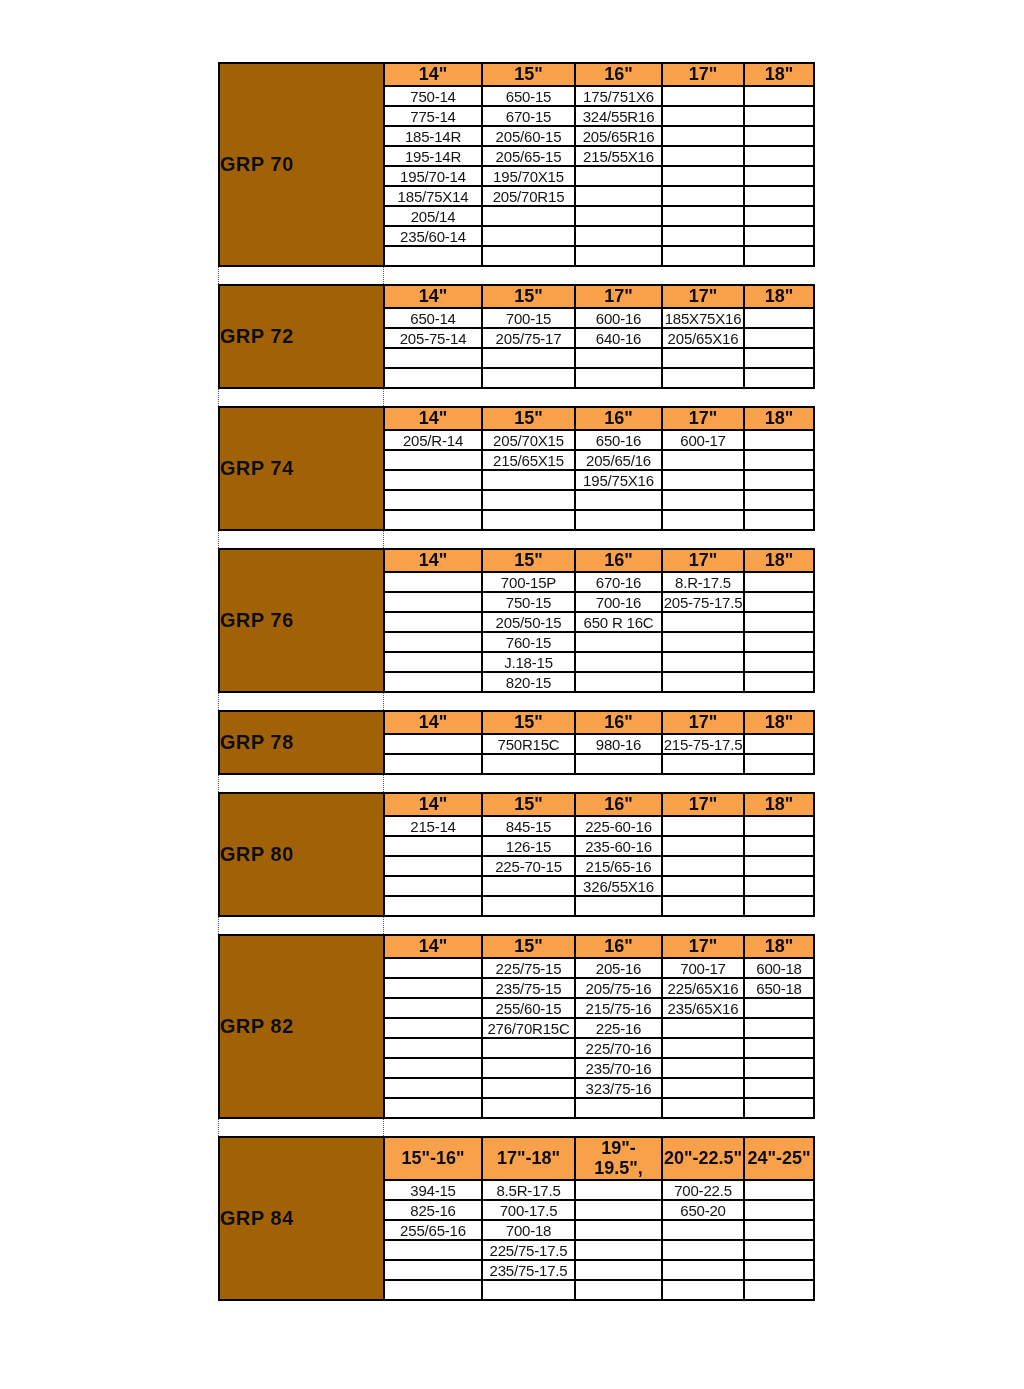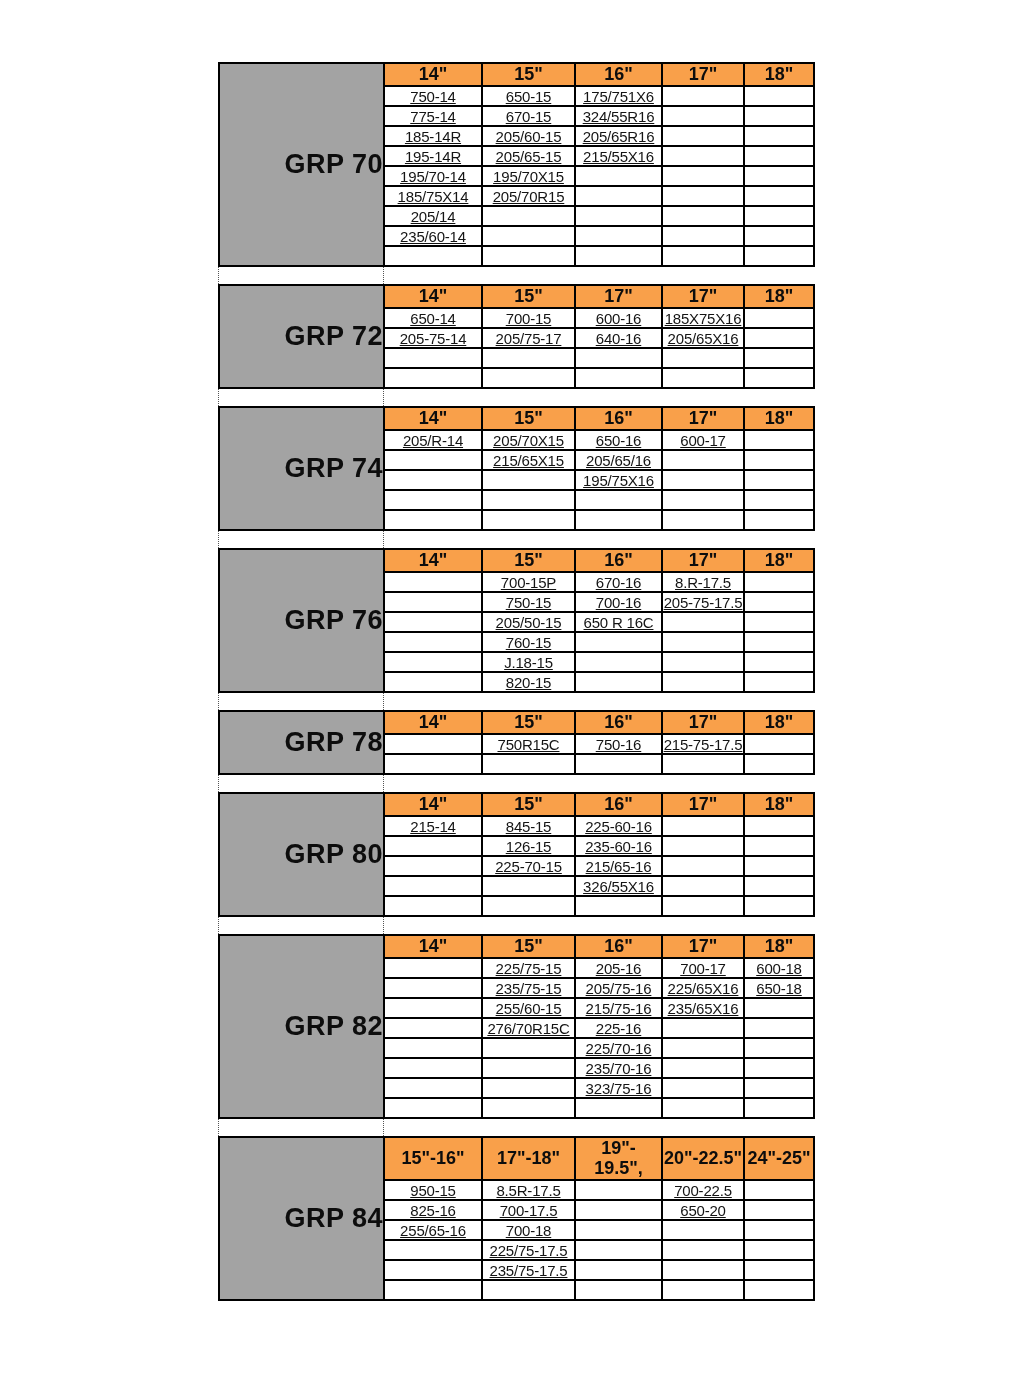--- a/index.html
+++ b/index.html
@@ -26,40 +26,40 @@
     border-collapse: collapse;
     table-layout: fixed;
     width: 595px;
   }
   table.grp-table td, table.grp-table th {
     border: 2px solid #000000;
     padding: 0;
     overflow: hidden;
   }
   td.grp-label {
-    background: #a3a3a3;
-    text-align: right;
+    background: #a16207;
+    text-align: left;
     vertical-align: middle;
     font-weight: bold;
-    font-size: 27px;
+    font-size: 20px;
     letter-spacing: 0.5px;
     color: #0d0d0d;
   }
   th.col-hdr {
     background: #f9a04a;
     font-weight: bold;
     font-size: 18px;
     line-height: 1.1;
     text-align: center;
     vertical-align: middle;
     white-space: pre-line;
     height: 21px;
     color: #0d0d0d;
   }
-  tr.data-row { height: 20px; text-decoration: underline; }
+  tr.data-row { height: 20px; }
   tr.hdr-row  { height: 23px; }
   td.size-cell {
     background: #ffffff;
     font-size: 15px;
     letter-spacing: -0.2px;
     text-align: center;
     vertical-align: middle;
     white-space: nowrap;
     color: #141414;
   }
@@ -361,21 +361,21 @@
             <td class="grp-label" rowspan="3">GRP 78</td>
             <th class="col-hdr">14"</th>
             <th class="col-hdr">15"</th>
             <th class="col-hdr">16"</th>
             <th class="col-hdr">17"</th>
             <th class="col-hdr">18"</th>
           </tr>
           <tr class="data-row">
             <td class="size-cell"></td>
             <td class="size-cell">750R15C</td>
-            <td class="size-cell">750-16</td>
+            <td class="size-cell">980-16</td>
             <td class="size-cell">215-75-17.5</td>
             <td class="size-cell"></td>
           </tr>
           <tr class="data-row">
             <td class="size-cell"></td>
             <td class="size-cell"></td>
             <td class="size-cell"></td>
             <td class="size-cell"></td>
             <td class="size-cell"></td>
           </tr>
@@ -537,21 +537,21 @@
           <tr class="hdr-row" style="height: 43px;">
             <td class="grp-label" rowspan="7">GRP 84</td>
             <th class="col-hdr">15"-16"</th>
             <th class="col-hdr">17"-18"</th>
             <th class="col-hdr">19"-
 19.5",</th>
             <th class="col-hdr">20"-22.5"</th>
             <th class="col-hdr">24"-25"</th>
           </tr>
           <tr class="data-row">
-            <td class="size-cell">950-15</td>
+            <td class="size-cell">394-15</td>
             <td class="size-cell">8.5R-17.5</td>
             <td class="size-cell"></td>
             <td class="size-cell">700-22.5</td>
             <td class="size-cell"></td>
           </tr>
           <tr class="data-row">
             <td class="size-cell">825-16</td>
             <td class="size-cell">700-17.5</td>
             <td class="size-cell"></td>
             <td class="size-cell">650-20</td>

